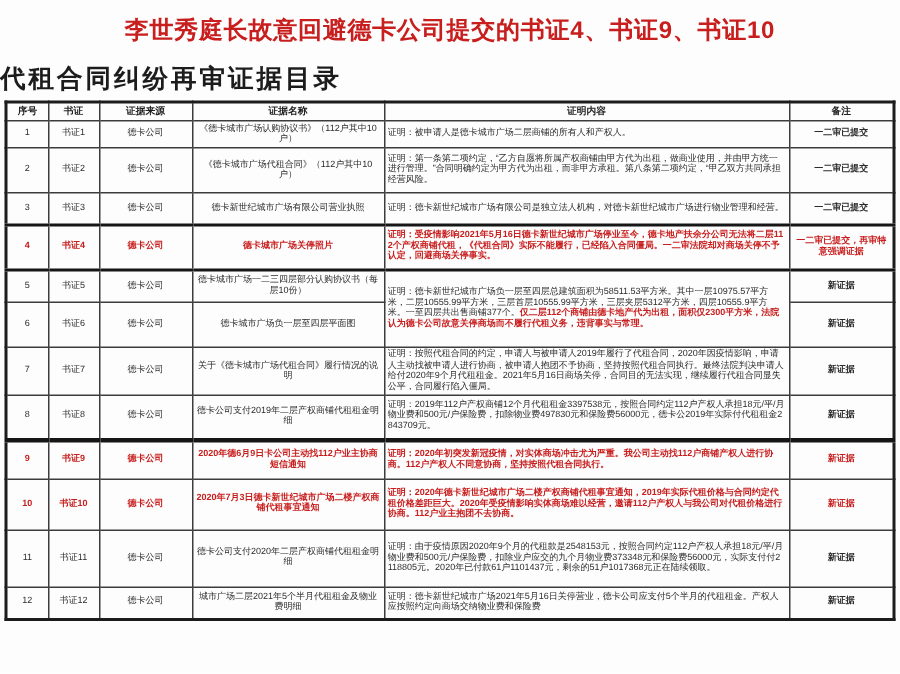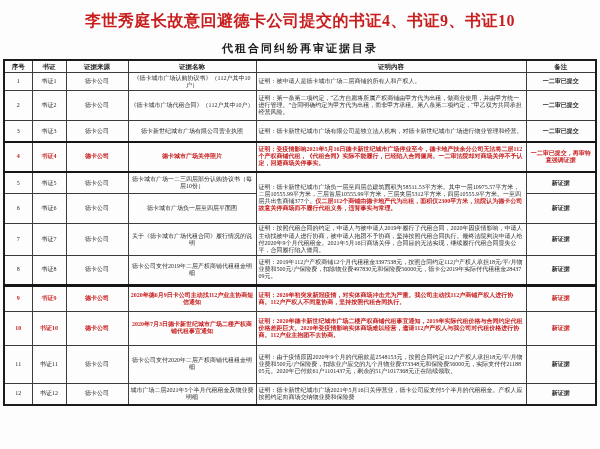--- a/index.html
+++ b/index.html
@@ -2,27 +2,27 @@
 <html><head>
 <meta charset="utf-8">
 <style>
   * { margin:0; padding:0; box-sizing:border-box; }
   html,body { background:#ffffff; }
   body {
     width:600px; height:449px; overflow:hidden;
     font-family:"Liberation Sans", sans-serif;
     color:#2b2b2b;
   }
-  .page { width:600px; height:449px; background:#fdfdfd; padding-top:9px;font-family:Liberation Serif, serif; }
+  .page { width:600px; height:449px; background:#fdfdfd; padding-top:9px; }
   .main-title {
     text-align:center; font-weight:bold; font-size:16px; line-height:1.55;
     color:#c81e1e; letter-spacing:0.5px;
   }
   .table-title {
-    text-align:center; font-weight:bold; font-size:11px; letter-spacing:2px;
+    font-weight:bold; font-size:17px; letter-spacing:2px;
     color:#1c1c1c; margin:7px 0 3px 0;
   }
   table.evidence {
     border-collapse:collapse; margin:0 auto; width:592px; table-layout:fixed;
     border:2px solid #1c1c1c;
   }
   .evidence th, .evidence td {
     border:1px solid #3c3c3c; padding:1px 2px;
     font-size:6px; line-height:1.18; vertical-align:middle;
     word-break:break-all;

